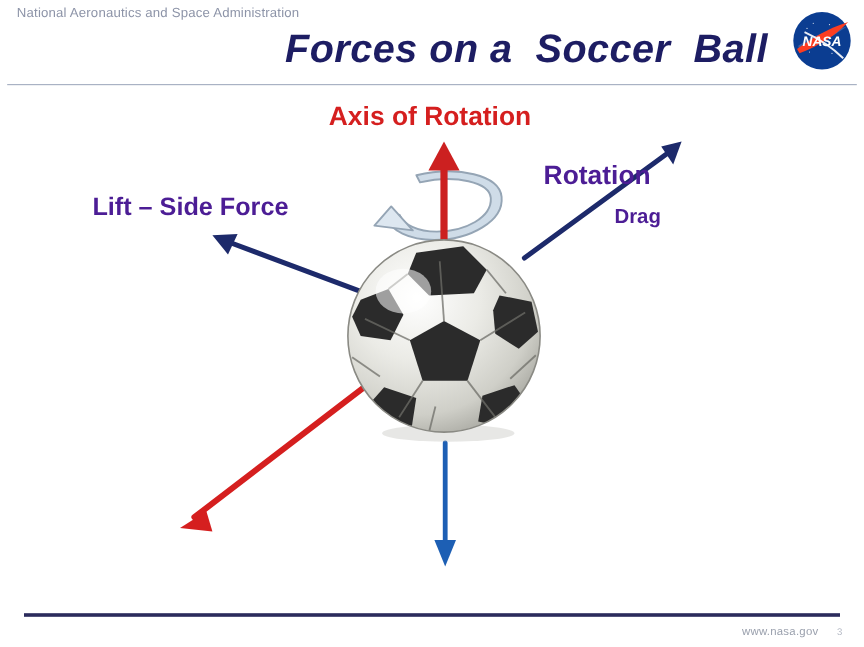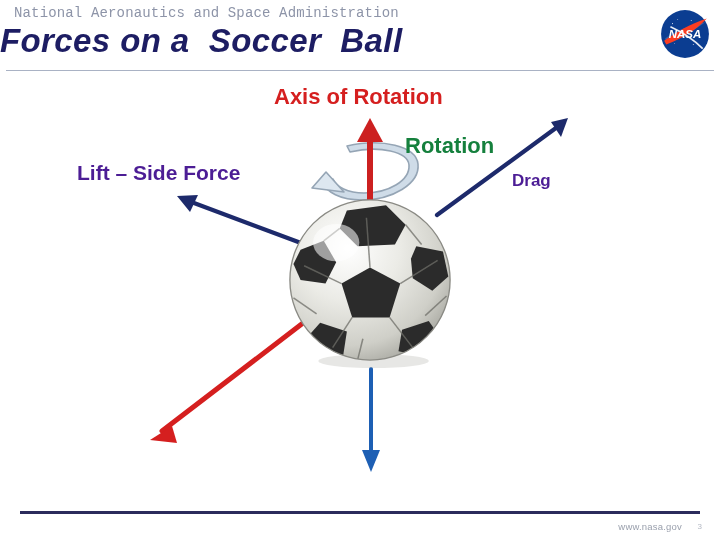--- a/index.html
+++ b/index.html
@@ -17,32 +17,31 @@
     height: 539px;
     background: #ffffff;
     overflow: hidden;
   }
 
   
   #agency-text {
     position: absolute;
     left: 14px;
     top: 5px;
-    font-size: 14px;
+    font-size: 11px;
     color: #8d94a8;
     letter-spacing: 0.15px;
     white-space: nowrap;
-    font-family: Liberation Mono, monospace;
   }
   #page-title {
     position: absolute;
     left: 0;
     top: 22px;
     width: 640px;
-    text-align: left;
+    text-align: right;
     font-size: 33px;
     font-weight: bold;
     font-style: italic;
     color: #1d1d63;
     letter-spacing: 0.4px;
     white-space: pre;
   }
   #header-rule {
     position: absolute;
     left: 6px;
@@ -88,21 +87,21 @@
 
   
   .force-label {
     position: absolute;
     font-weight: bold;
     white-space: nowrap;
     line-height: 1;
   }
   .label-navy { color: #4c1d95; }
   .label-red  { color: #d51f1f; }
-  .label-gray { color: #15803d; }
+  .label-gray { color: #4c1d95; margin-left: 48px; }
 
   #label-axis-of-rotation {
     left: 274px;
     top: 14px;
     font-size: 22px;
   }
   #label-rotation {
     left: 405px;
     top: 63px;
     font-size: 22px;

